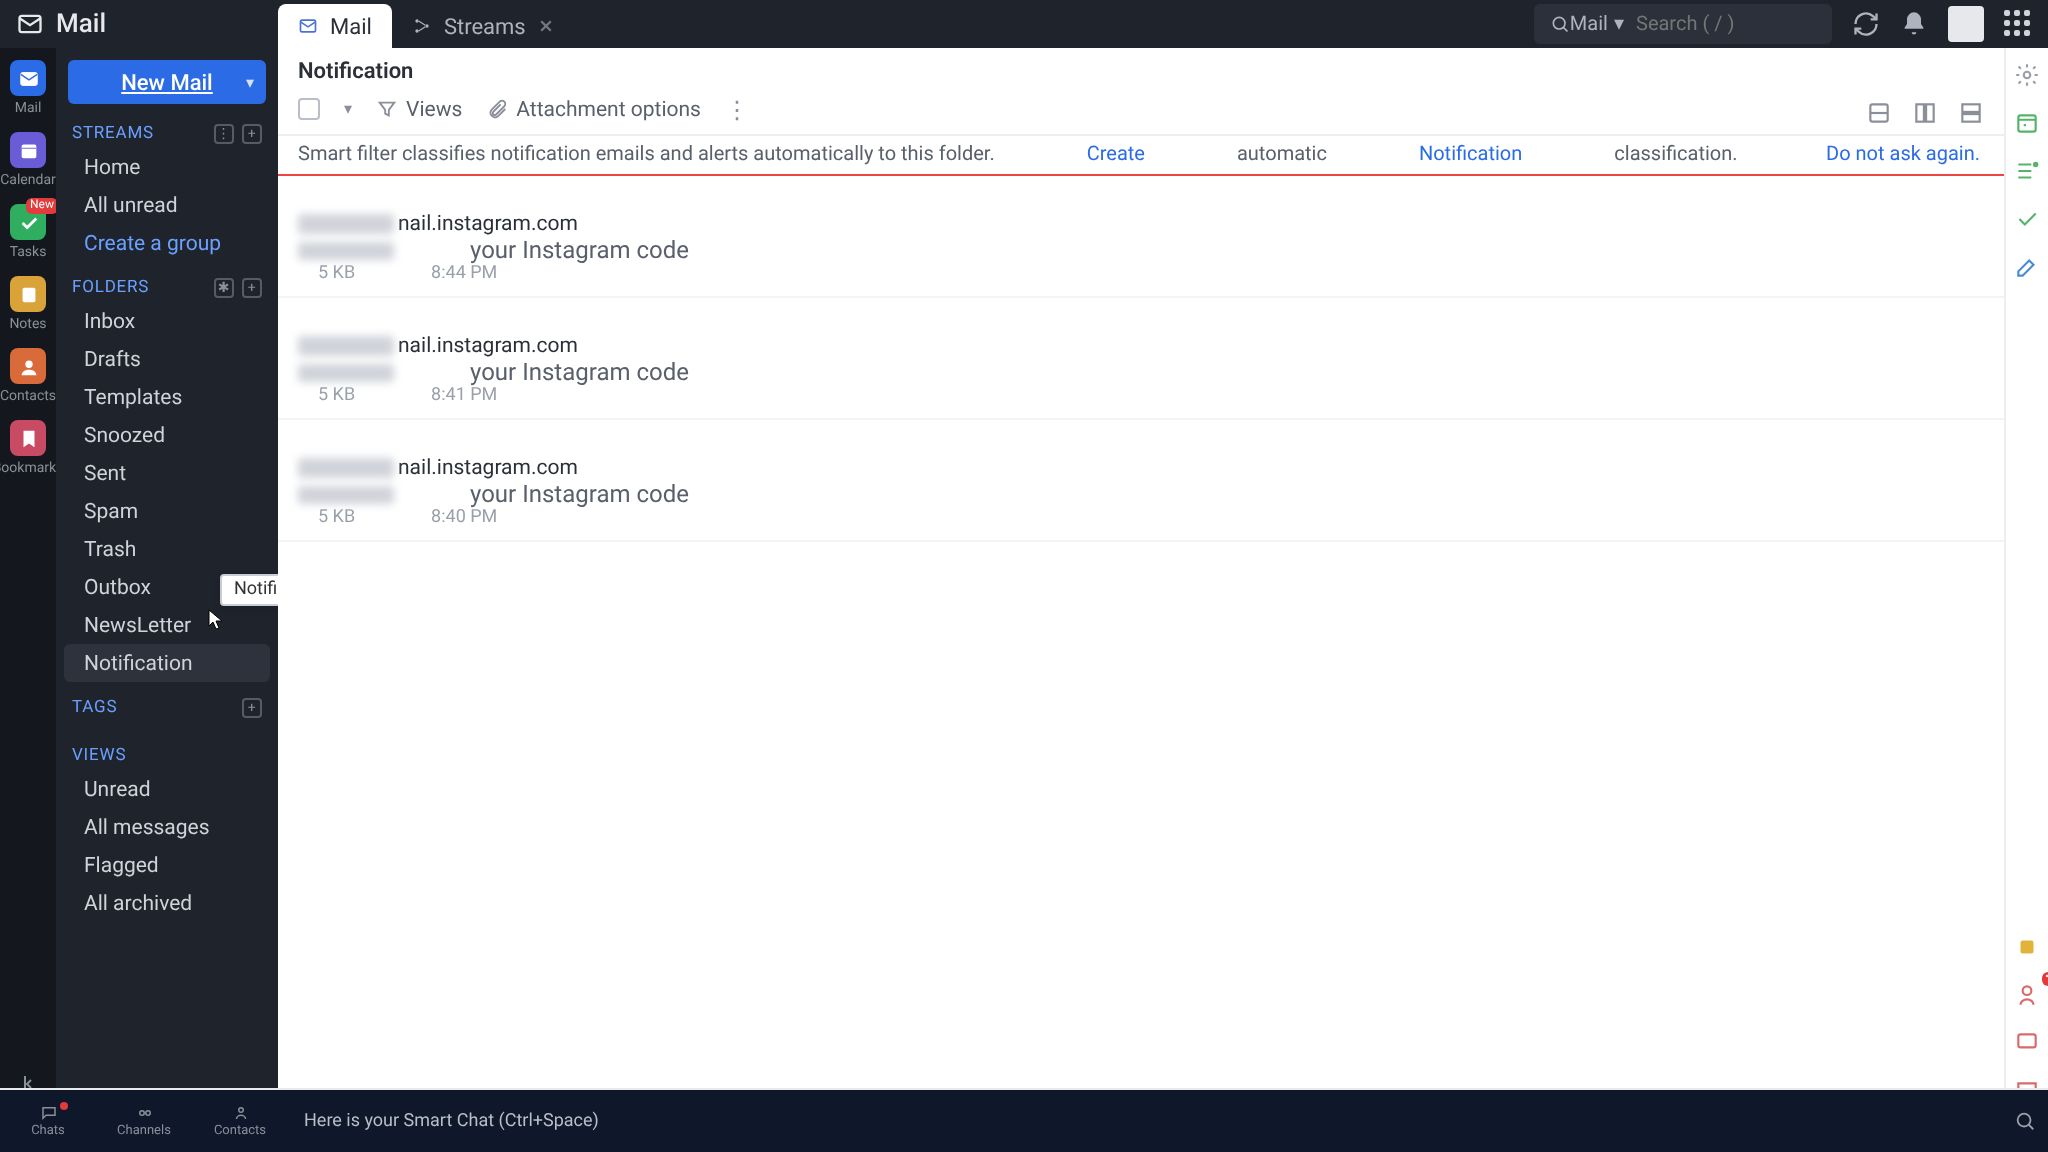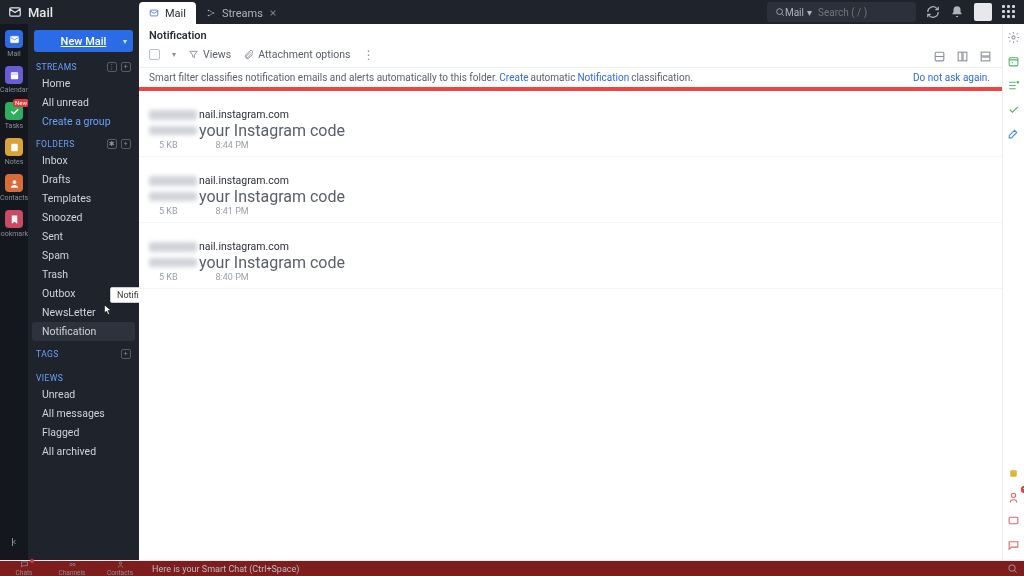--- a/index.html
+++ b/index.html
@@ -55,50 +55,50 @@
   .main .title-row .title { font-size: 11px; font-weight: 600; color: #2b2f38; }
   .main .toolbar { height: 26px; display: flex; align-items: center; padding: 0 10px; gap: 12px; border-bottom: 1px solid #eceef2; }
   .main .toolbar .cb { width: 11px; height: 11px; border: 1px solid #b9bec8; border-radius: 2px; }
   .main .toolbar .chev { font-size: 8px; color: #8a8f99; }
   .main .toolbar .tbtn { display: flex; align-items: center; gap: 4px; font-size: 10.5px; color: #5a606b; cursor: pointer; }
   .main .toolbar .tbtn svg { width: 11px; height: 11px; stroke: #8a8f99; fill: none; }
   .main .toolbar .more { font-size: 12px; color: #8a8f99; }
   .main .toolbar .right-tools { margin-left: auto; display: flex; gap: 10px; }
   .main .toolbar .right-tools .ico { width: 13px; height: 13px; color: #8a8f99; }
 
-  .main .smartbar { display: flex; align-items: flex-start; padding: 4px 10px; font-size: 10px; color: #5a606b; border-bottom: 4px solid #ef4444; }
+  .main .smartbar { display: flex; align-items: flex-start; padding: 4px 10px; font-size: 10px; color: #5a606b; border-bottom: 1px solid #ef4444; gap: 44px; }
   .main .smartbar a { color: #2b6be6; text-decoration: none; margin: 0 2px; }
   .main .smartbar .push { margin-left: auto; }
 
   .main .dategroup { font-size: 9.5px; color: #8a8f99; padding: 3px 10px 2px; background: #fafbfc; }
 
   .main .msg { display: flex; align-items: flex-start; padding: 4px 10px 6px; border-bottom: 1px solid #f3f4f6; flex-direction: column; }
   .main .msg .mcb { width: 11px; height: 11px; border: 1px solid #d4d7de; border-radius: 2px; margin-top: 2px; margin-right: 6px; visibility: hidden; }
   .main .msg:first-of-type .mcb { visibility: visible; }
   .main .msg .redact { width: 48px; height: 10px; border-radius: 2px; filter: blur(2px); background: #d0d3d9; margin-right: 2px; margin-top: 0; flex-shrink: 0; }
   .main .msg .mbody { flex: 1; min-width: 0; }
   .main .msg .from { font-size: 10.5px; color: #2b2f38; }
   .main .msg .subj-row { display: flex; align-items: center; }
   .main .msg .redact2 { width: 48px; height: 9px; border-radius: 2px; filter: blur(2px); background: #d0d3d9; margin-right: 2px; flex-shrink: 0; }
-  .main .msg .subj { font-size: 16px; color: #5a606b; }
+  .main .msg .subj { font-size: 12px; color: #5a606b; margin-left: 36px; }
   .main .msg .meta { display: flex; flex-direction: column; align-items: flex-end; margin-left: 10px; min-width: 60px; }
   .main .msg .size { font-size: 9px; color: #9aa0aa; }
   .main .msg .time { font-size: 9px; color: #9aa0aa; margin-top: 0; }
   .main .msg .meta-row { display: flex; gap: 38px; align-items: center; }
 
   
   .rrail { position: absolute; top: 24px; right: 0; bottom: 16px; width: 22px; background: #fff; border-left: 1px solid #eceef2; display: flex; flex-direction: column; align-items: center; padding-top: 6px; gap: 10px; }
   .rrail .ico { width: 14px; height: 14px; color: #9aa0aa; position: relative; display:flex; align-items:center; justify-content:center; }
   .rrail .ico svg { width: 13px; height: 13px; }
   .rrail .ico .badge { position: absolute; top: -4px; right: -6px; font-size: 5.5px; background: #e23b3b; color: #fff; border-radius: 3px; padding: 0 2px; line-height: 7px; }
   .rrail .sep { flex: 1; }
   .rrail .bottom { display: flex; flex-direction: column; gap: 10px; margin-bottom: 8px; }
 
   
-  .bottombar { position: absolute; left: 0; right: 0; bottom: 0; height: 16px; background: #7f1d1d; border-top: 1px solid #e8eaee; display: flex; align-items: center; }
+  .bottombar { position: absolute; left: 0; right: 0; bottom: 0; height: 32px; background: #0f172a; border-top: 1px solid #e8eaee; display: flex; align-items: center; }
   .bottombar .btab { width: 48px; display: flex; flex-direction: column; align-items: center; font-size: 6.5px; color: #8a8f99; position: relative; }
   .bottombar .btab svg { width: 9px; height: 9px; stroke: #8a8f99; }
   .bottombar .btab .dot { position: absolute; top: -1px; right: 14px; width: 4px; height: 4px; background: #e23b3b; border-radius: 50%; }
   .bottombar .hint { margin-left: 8px; font-size: 9px; color: #b9bec8; }
   .bottombar .srch { margin-left: auto; margin-right: 6px; color: #9aa0aa; }
 
 </style>
 </head>
 <body>
 

